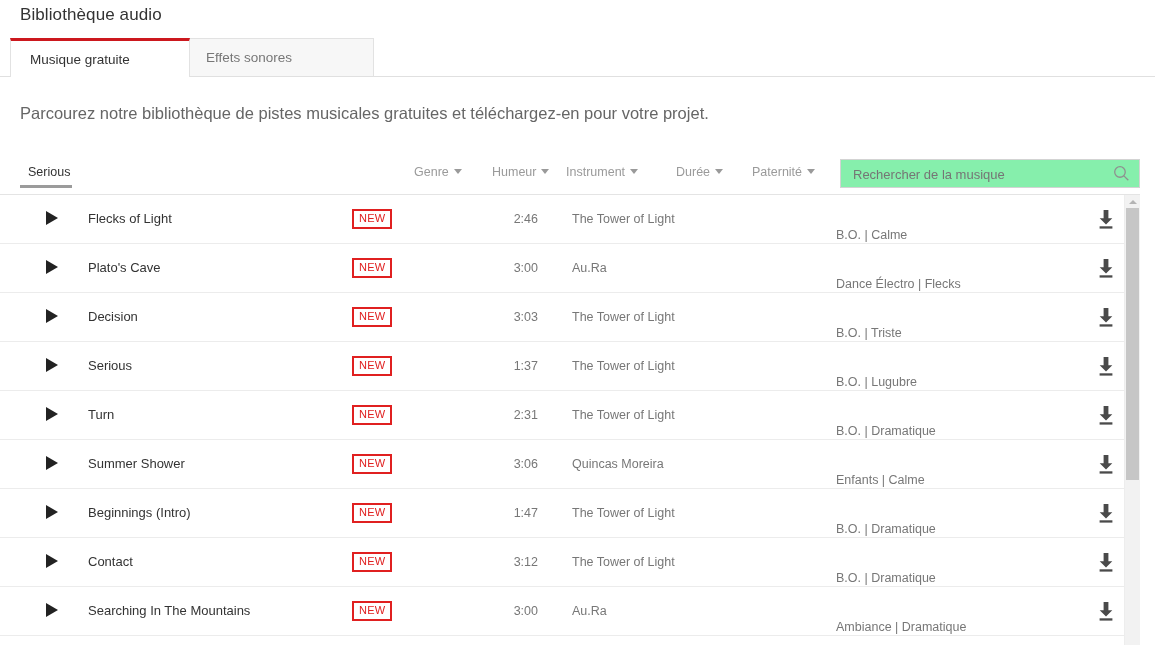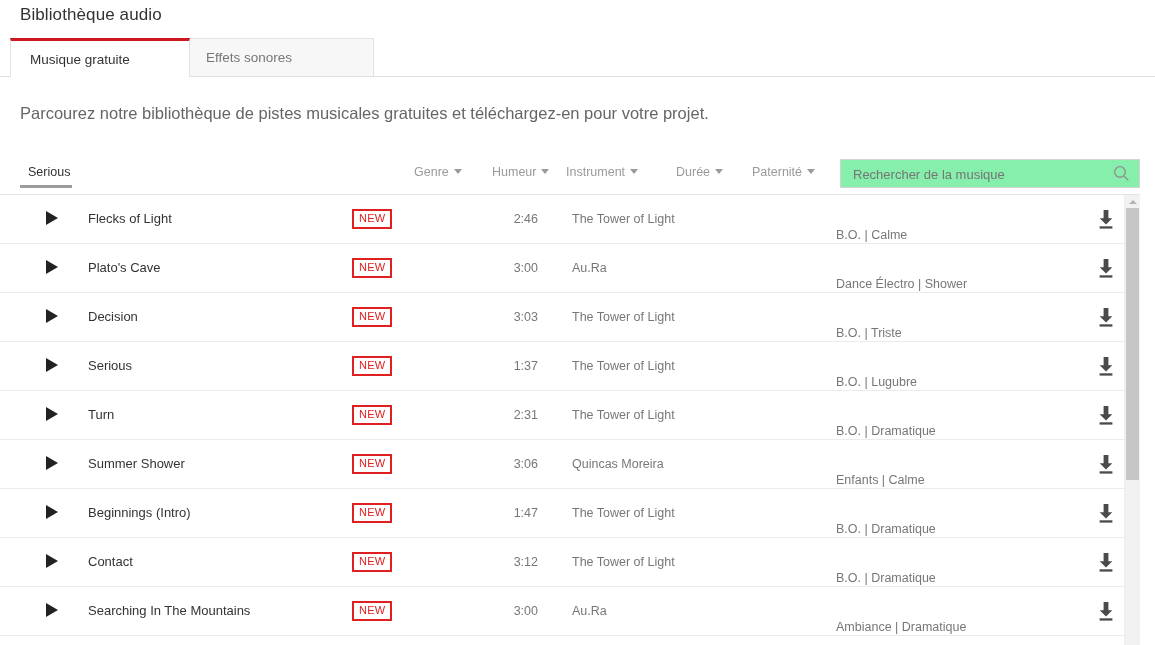--- a/index.html
+++ b/index.html
@@ -357,21 +357,21 @@
           <path d="M9.6 2 h4.8 v8.2 h3.9 L12 16.6 L5.7 10.2 h3.9 Z" fill="#4a4a4a"></path>
           <rect x="5.6" y="18.3" width="12.8" height="2.3" fill="#4a4a4a"></rect>
         </svg>
       </div>
       <div class="row">
         <div class="play-btn"></div>
         <div class="track-title">Plato's Cave</div>
         <div class="badge-new">NEW</div>
         <div class="duration">3:00</div>
         <div class="artist">Au.Ra</div>
-        <div class="genre-mood">Dance Électro | Shower</div>
+        <div class="genre-mood">Dance Électro | Flecks</div>
         <svg class="download-btn" viewBox="0 0 24 23">
           <path d="M9.6 2 h4.8 v8.2 h3.9 L12 16.6 L5.7 10.2 h3.9 Z" fill="#4a4a4a"></path>
           <rect x="5.6" y="18.3" width="12.8" height="2.3" fill="#4a4a4a"></rect>
         </svg>
       </div>
       <div class="row">
         <div class="play-btn"></div>
         <div class="track-title">Decision</div>
         <div class="badge-new">NEW</div>
         <div class="duration">3:03</div>

